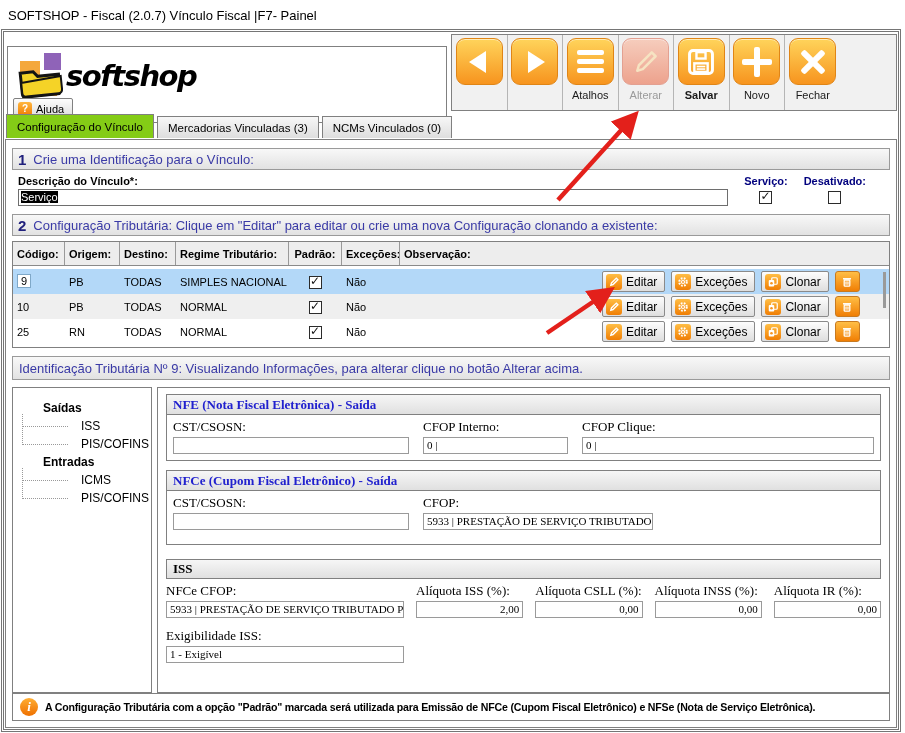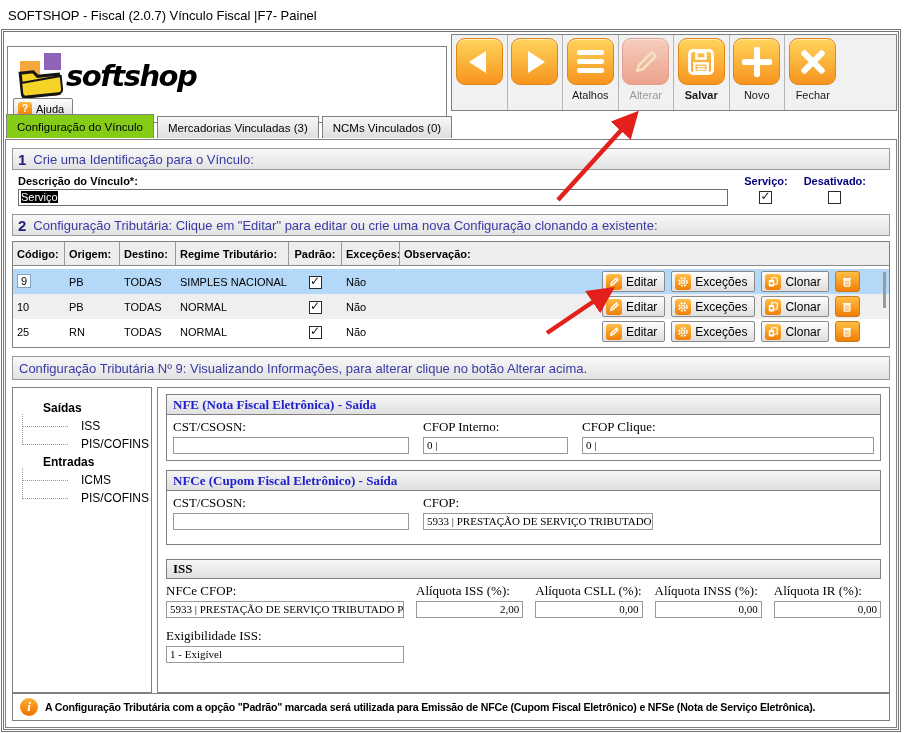--- a/index.html
+++ b/index.html
@@ -447,21 +447,21 @@
                 </svg>
               </span>
           </span>
         </div>
       </div>
 
       <span class="vscroll"></span>
     </div>
 
     <div class="config-header">
-      <span>Configuração Tributária Nº 9: Visualizando Informações, para alterar clique no botão Alterar acima.</span>
+      <span>Identificação Tributária Nº 9: Visualizando Informações, para alterar clique no botão Alterar acima.</span>
     </div>
 
     <div class="content-row">
       <div class="tree-panel">
         <div class="tree-group">Saídas</div>
         <div class="tree-kids">
           <div class="tree-child">ISS</div>
           <div class="tree-child">PIS/COFINS</div>
         </div>
         <div class="tree-group">Entradas</div>

